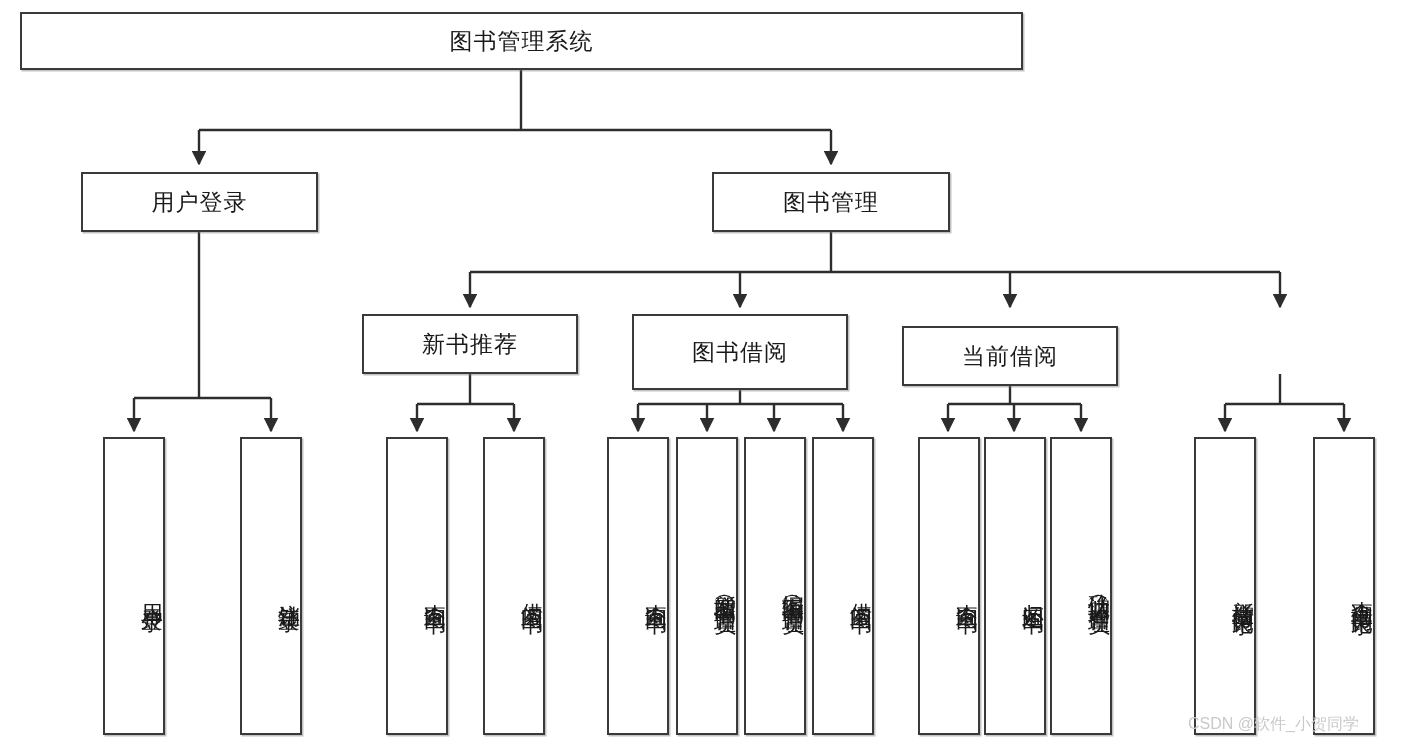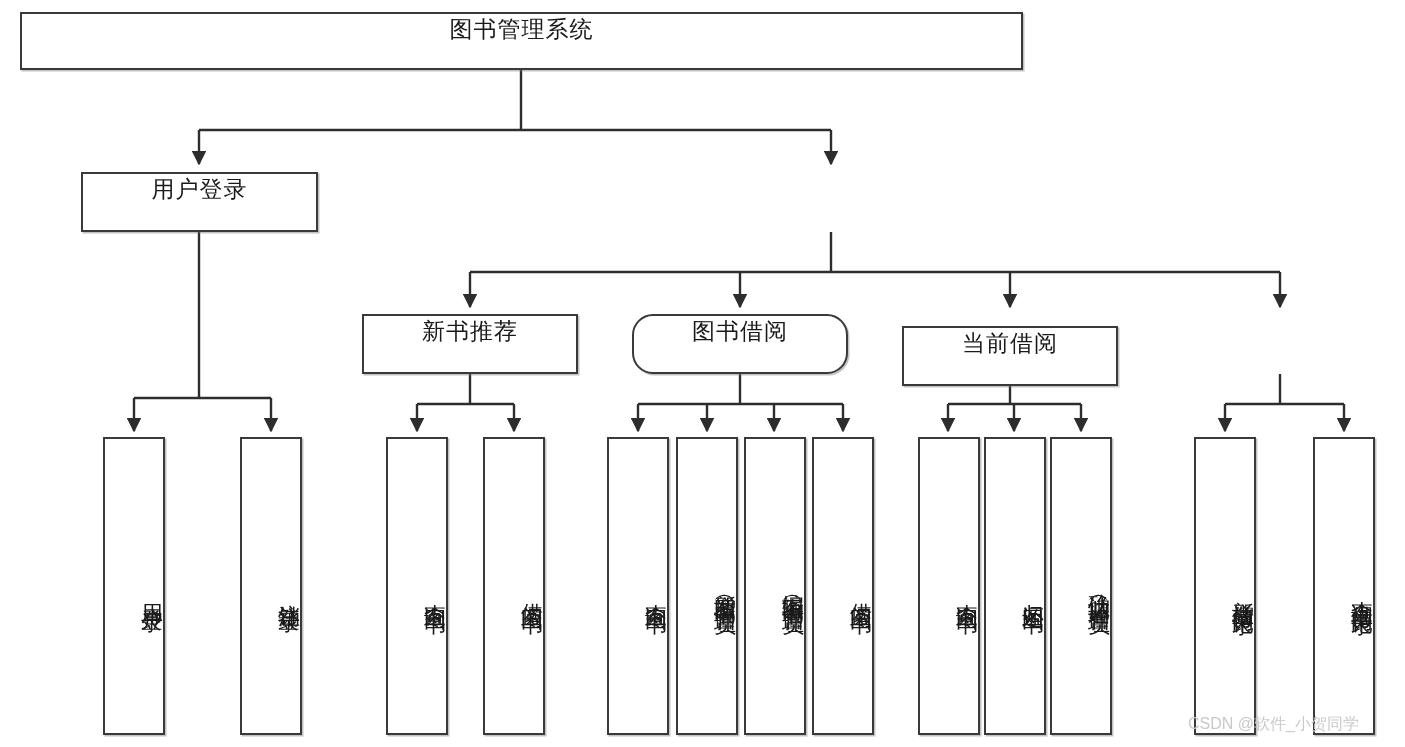--- a/index.html
+++ b/index.html
@@ -20,21 +20,21 @@
     left: 0; top: 0;
     width: 1405px; height: 747px;
     pointer-events: none;
   }
   .node {
     position: absolute;
     box-sizing: border-box;
     border: 2px solid #3a3a3a;
     background: #ffffff;
     display: flex;
-    align-items: flex-start;
+    align-items: center;
     justify-content: center;
     color: #1a1a1a;
     box-shadow: 1.5px 1.5px 0 rgba(120,120,120,0.45);
   }
   .node.horiz {
     font-size: 23px;
     letter-spacing: 1px;
   }
   .node.vert {
     writing-mode: vertical-rl;
@@ -118,25 +118,28 @@
     </g>
   </svg>
 
   <div class="node horiz" style="left:20px; top:12px; width:1003px; height:58px;">
     <span class="label">图书管理系统</span>
   </div>
 
   <div class="node horiz" style="left:81px; top:172px; width:237px; height:60px;">
     <span class="label">用户登录</span>
   </div>
+  <div class="node horiz" style="left:712px; top:172px; width:238px; height:60px;">
+    <span class="label">图书管理</span>
+  </div>
 
   <div class="node horiz" style="left:362px; top:314px; width:216px; height:60px;">
     <span class="label">新书推荐</span>
   </div>
-  <div class="node horiz" style="left:632px; top:314px; width:216px; height:60px;border-radius:21px;">
+  <div class="node horiz" style="left:632px; top:314px; width:216px; height:76px;">
     <span class="label">图书借阅</span>
   </div>
   <div class="node horiz" style="left:902px; top:314px; width:216px; height:60px;margin-top:12px;">
     <span class="label">当前借阅</span>
   </div>
 
   <div class="node vert" style="left:103px; top:437px; width:62px; height:298px;">
     <span class="label">用户登录</span>
   </div>
   <div class="node vert" style="left:240px; top:437px; width:62px; height:298px;">

